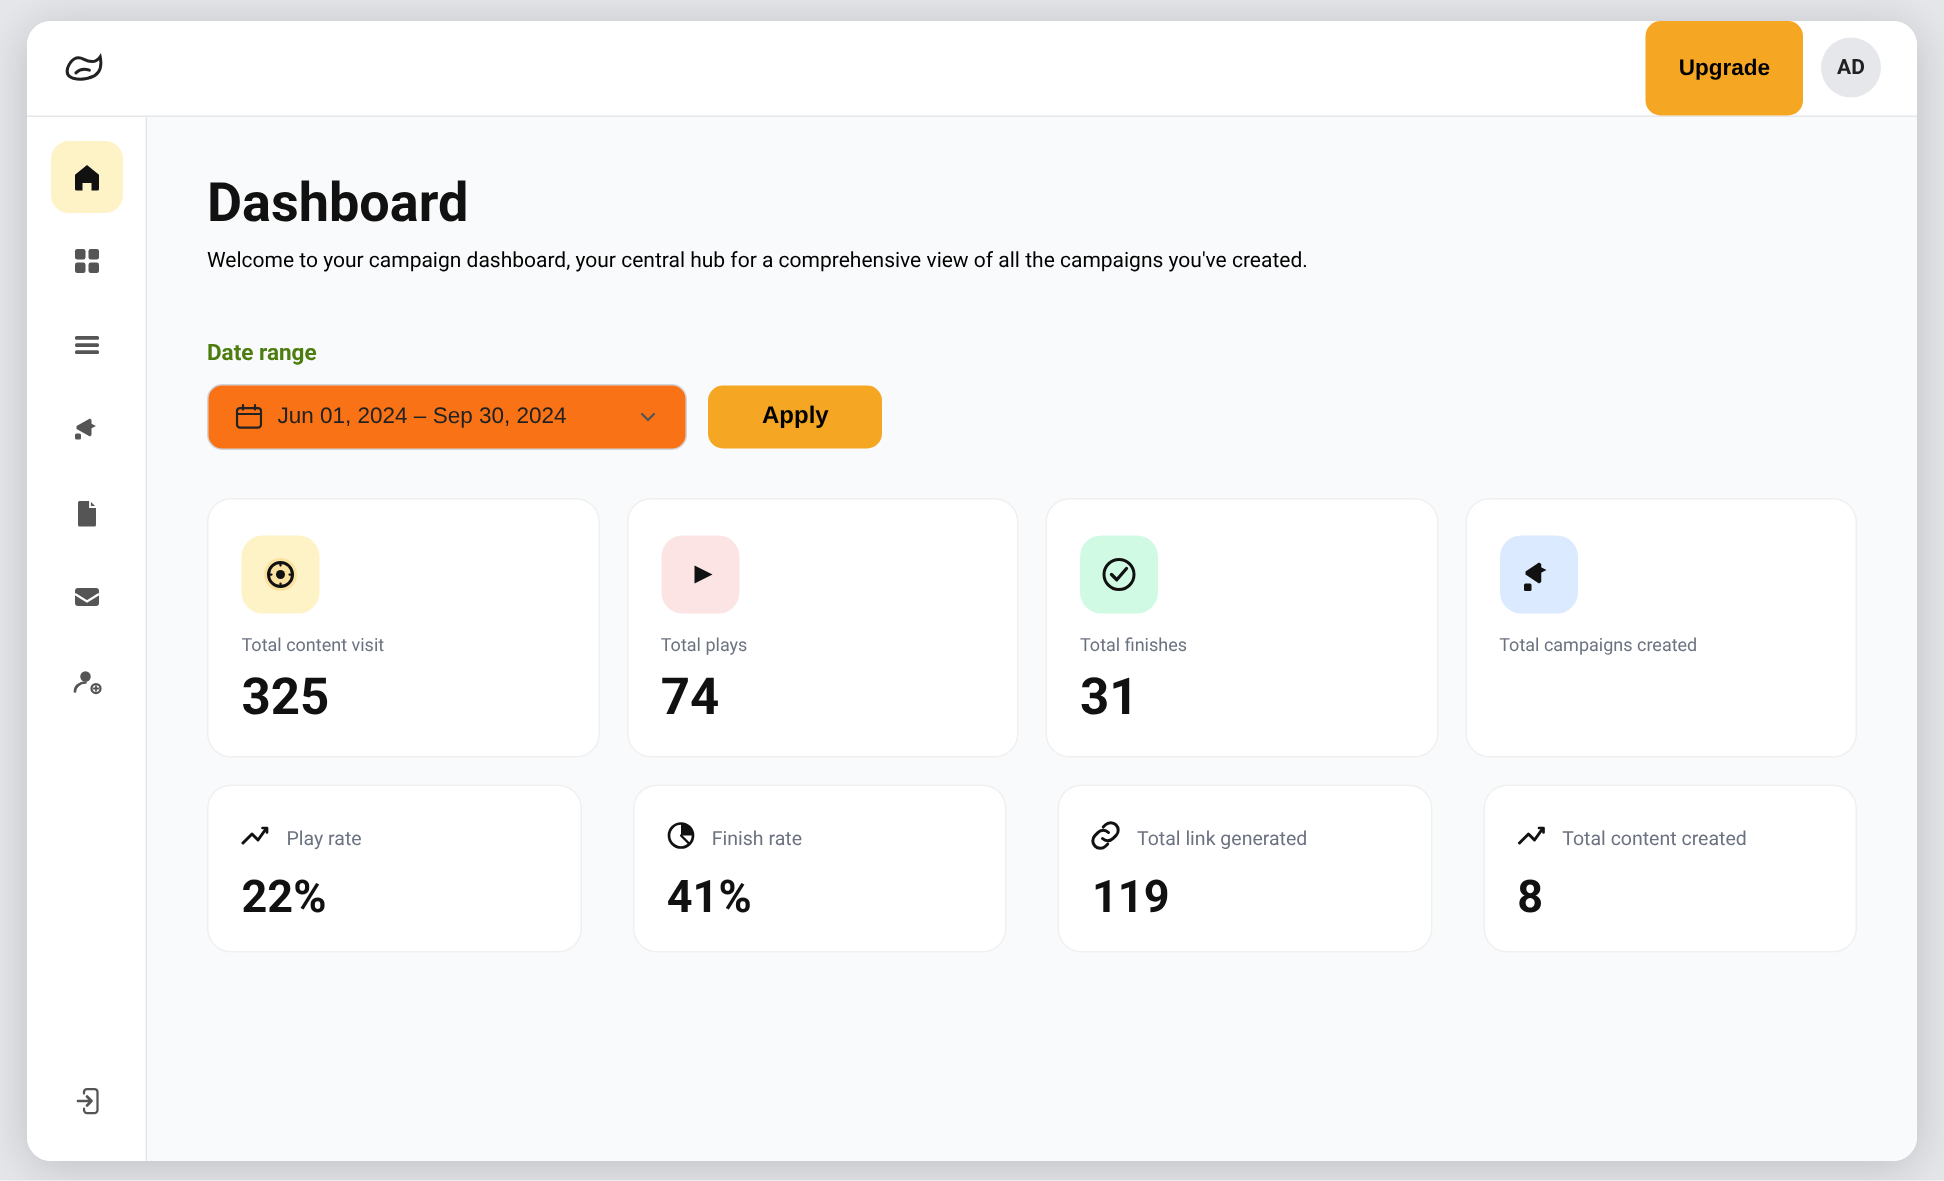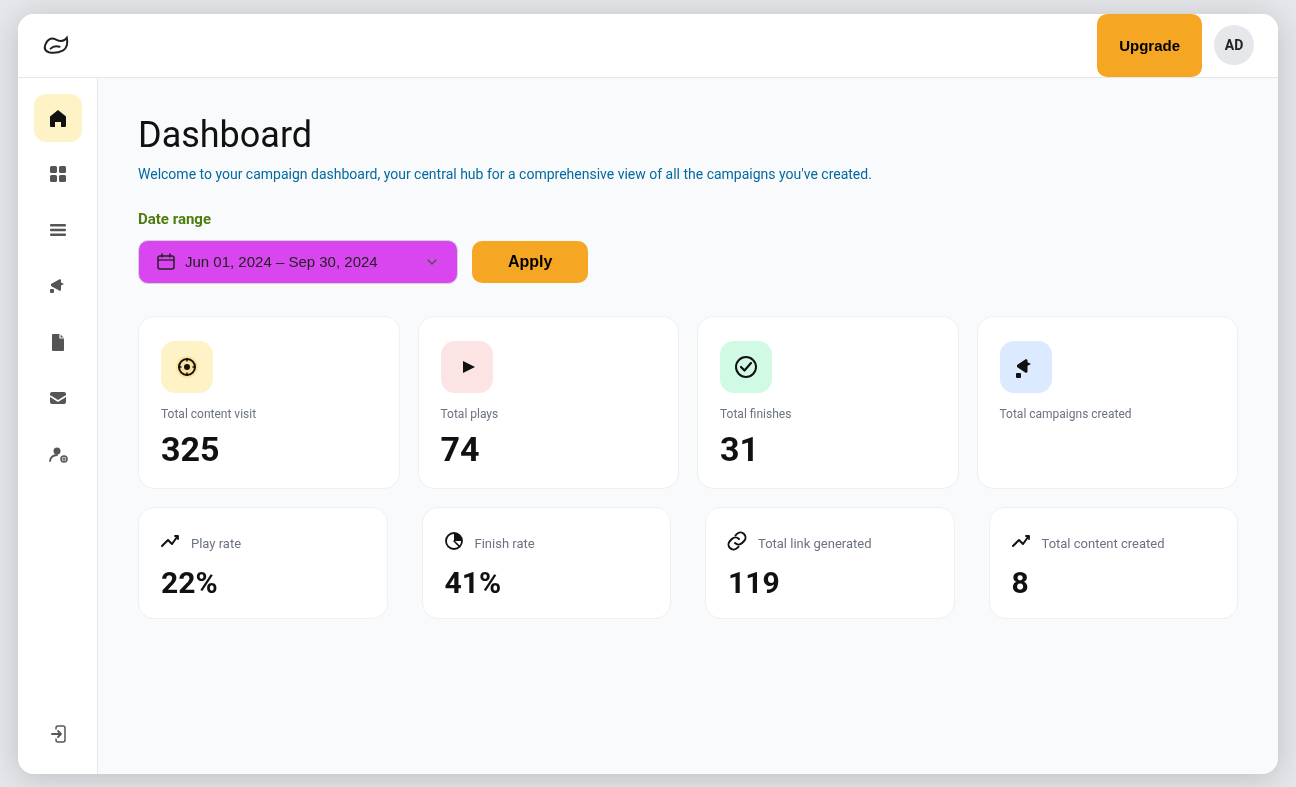--- a/index.html
+++ b/index.html
@@ -89,46 +89,46 @@
     .sidebar-spacer { flex: 1; }
     
     .content {
       flex: 1;
       background: #f9fafb;
       padding: 36px 40px 36px 40px;
       overflow-y: auto;
     }
     .page-title {
       font-size: 36px;
-      font-weight: 400;
+      font-weight: 700;
       color: #111;
       margin-bottom: 10px;
     }
     .page-subtitle {
       font-size: 14px;
-      color: #0369a1;
-      margin-bottom: 28px;
+      color: #000000;
+      margin-bottom: 44px;
     }
     .date-range-label {
       font-size: 15px;
       font-weight: 700;
       color: #4d7c0f;
       margin-bottom: 12px;
     }
     .date-filter-row {
       display: flex;
       align-items: center;
       gap: 14px;
       margin-bottom: 32px;
     }
     .date-picker-btn {
       display: flex;
       align-items: center;
       gap: 10px;
-      background: #d946ef;
+      background: #f97316;
       border: 1.5px solid #d1d5db;
       border-radius: 10px;
       padding: 12px 18px;
       font-size: 15px;
       color: #222;
       cursor: pointer;
       width: 320px;
       justify-content: space-between;
     }
     .date-picker-btn .dp-left { display: flex; align-items: center; gap: 10px; }

